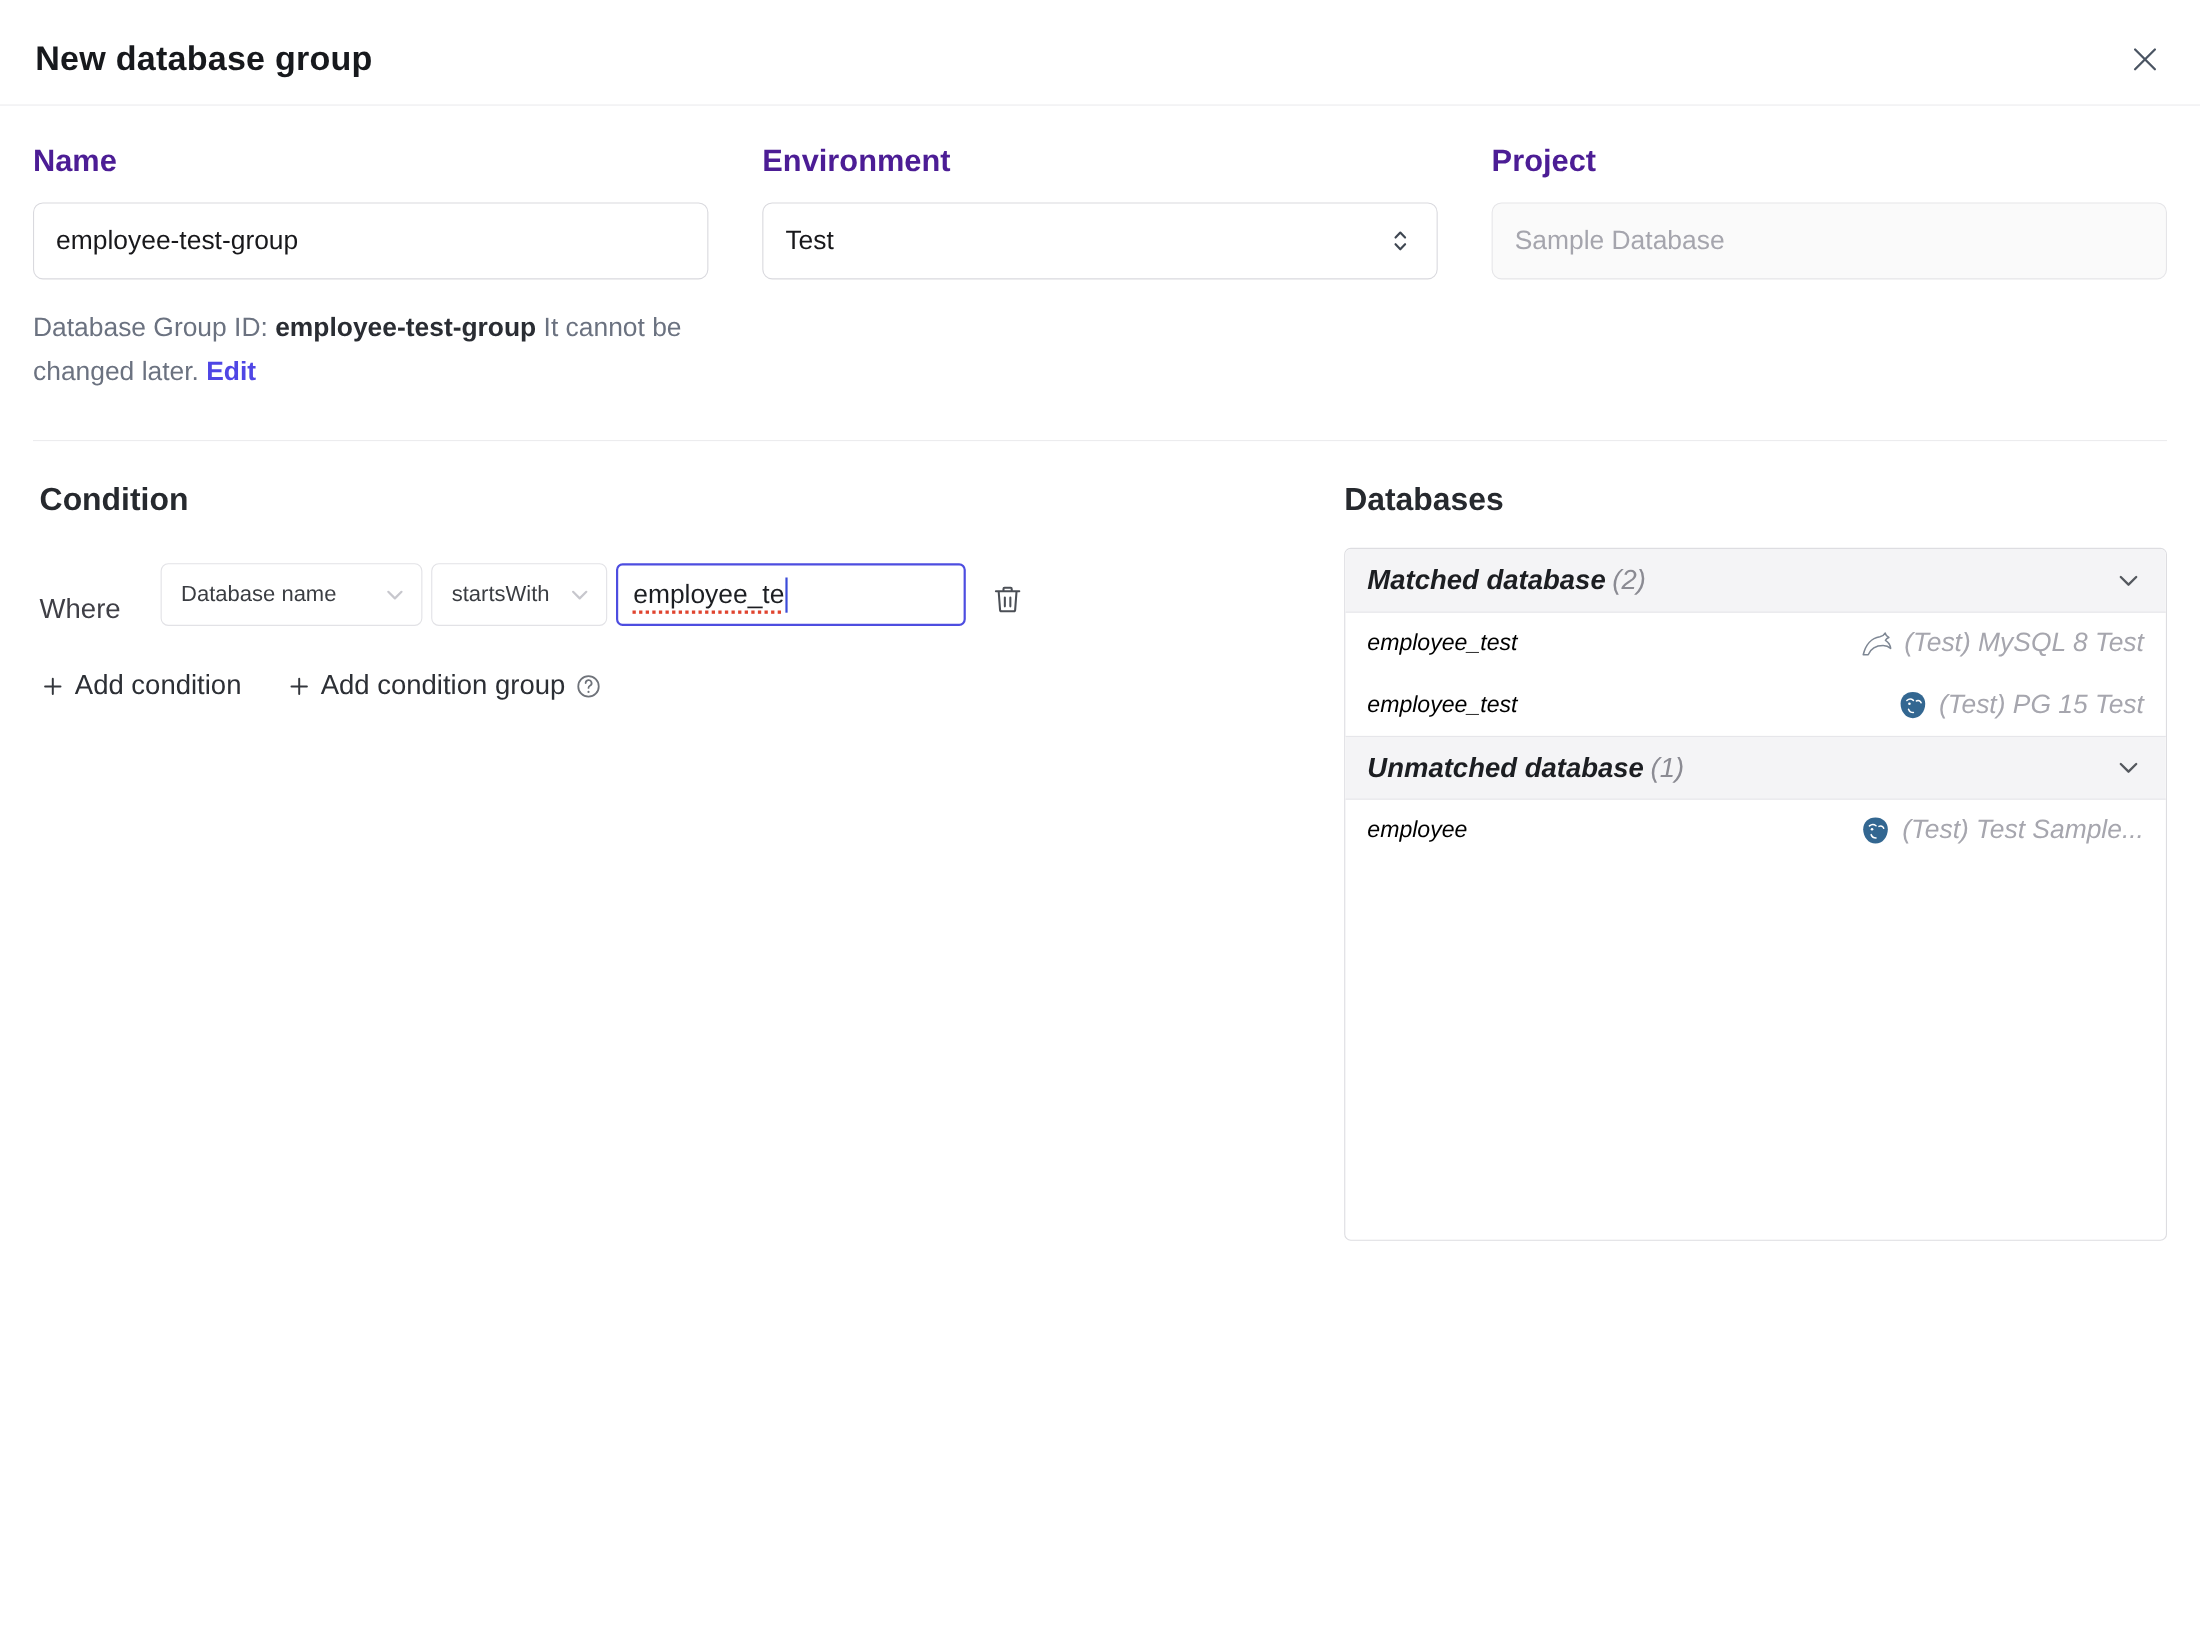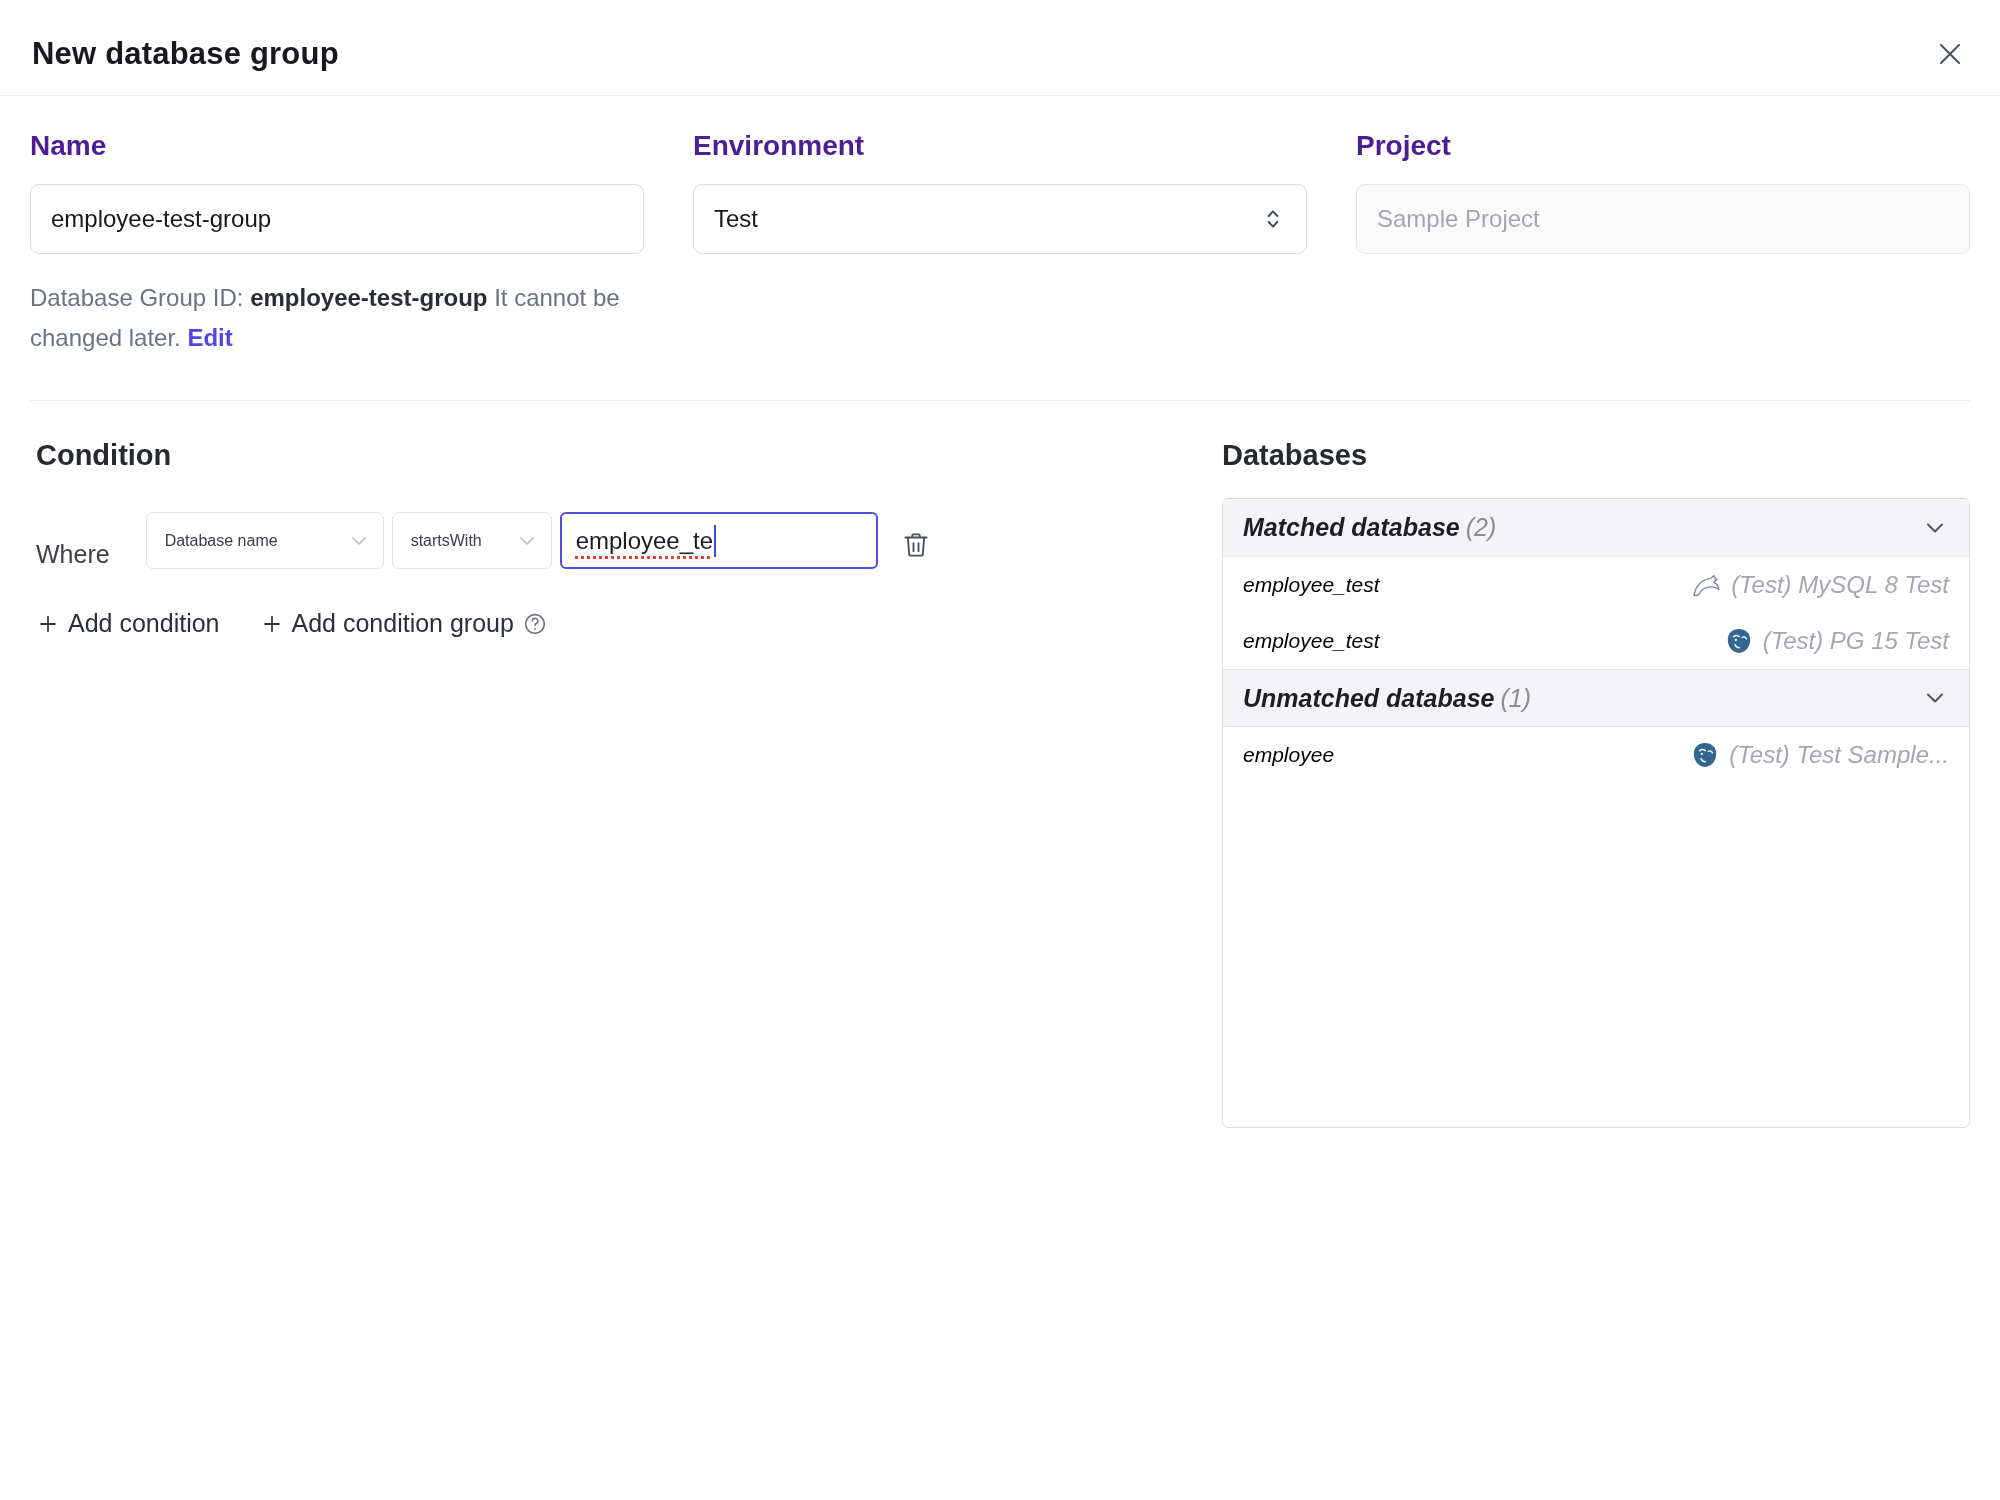--- a/index.html
+++ b/index.html
@@ -40,21 +40,21 @@
   .db-col { flex: 0 0 748px; }
 
   h2.section-title { font-size: 29px; font-weight: 600; color: #26292e; }
 
   
   .cond-row { display: flex; align-items: flex-end; margin-top: 40px; }
   .where-label { font-size: 25px; color: #3f3f46; margin-right: 36px; }
   .mini-select {
     height: 57px; border: 1px solid #e2e2e6; border-radius: 7px; background: #fff;
     display: flex; align-items: center; justify-content: space-between;
-    font-size: 16px; color: #3a3d42; padding: 0 12px 0 18px; cursor: pointer;
+    font-size: 20px; color: #3a3d42; padding: 0 12px 0 18px; cursor: pointer;
   }
   .mini-select.field-sel { width: 238px; margin-right: 8px; }
   .mini-select.op-sel { width: 160px; margin-right: 8px; }
   .value-input {
     width: 318px; height: 57px; border: 2px solid #4d4de0; border-radius: 6px;
     display: flex; align-items: center; padding: 0 14px; font-size: 24px; color: #1c1e22;
     background: #fff;
   }
   .value-input .misspelled {
     text-decoration-line: underline; text-decoration-style: dotted;
@@ -116,21 +116,21 @@
         <span>Test</span>
         <svg width="26" height="26" viewBox="0 0 24 24" fill="none" stroke="#3f4752" stroke-width="1.8" stroke-linecap="round" stroke-linejoin="round">
           <path d="M8 9.2L12 5l4 4.2M8 14.8L12 19l4-4.2"></path>
         </svg>
       </div>
     </div>
 
     <div class="field">
       <label>Project</label>
       <div class="select project">
-        <span>Sample Project</span>
+        <span>Sample Database</span>
       </div>
     </div>
   </div>
 
   <p class="hint"><span>Database Group ID: </span><strong>employee-test-group</strong><span> It cannot be changed later. </span><a>Edit</a></p>
 
   <hr class="divider">
 
   <div class="lower">
 

